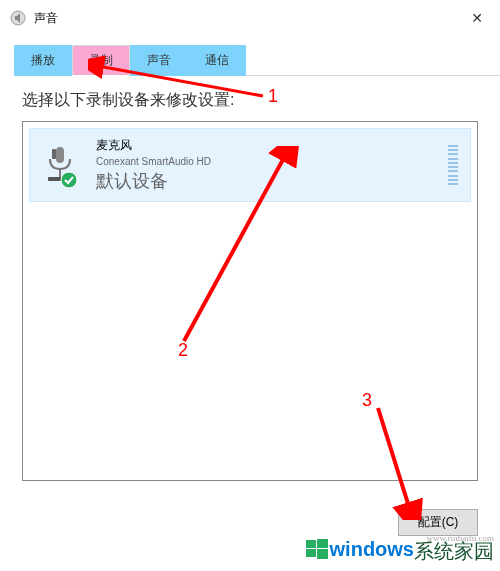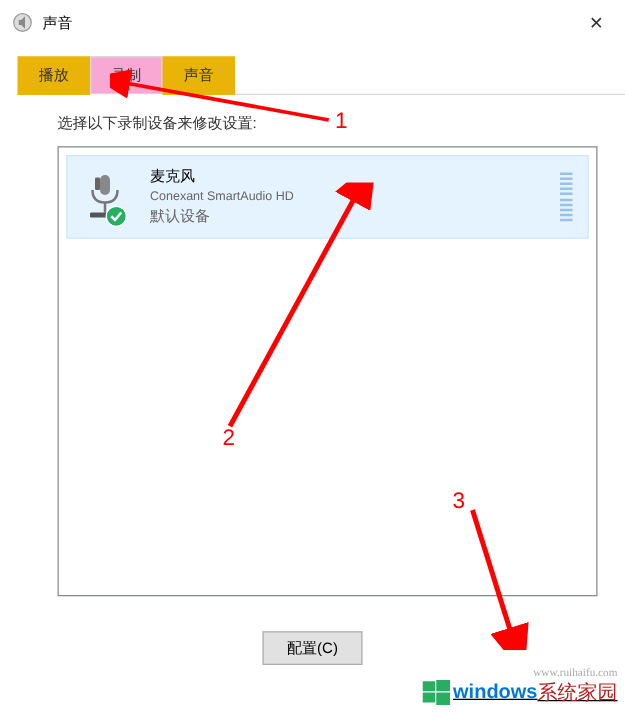--- a/index.html
+++ b/index.html
@@ -5,51 +5,51 @@
     * { margin: 0; padding: 0; box-sizing: border-box; font-family: "Microsoft YaHei", "SimSun", sans-serif; }
     body { width: 500px; height: 571px; background: #fff; position: relative; overflow: hidden; }
     
     .titlebar { height: 36px; display: flex; align-items: center; padding: 0 0 0 10px; border-bottom: 0; }
     .titlebar-icon { width: 16px; height: 16px; margin-right: 8px; }
     .titlebar-text { font-size: 12px; color: #000; flex: 1; }
     .close-btn { width: 46px; height: 36px; display: flex; align-items: center; justify-content: center; cursor: pointer; }
     .close-x { font-size: 14px; color: #333; font-weight: 300; }
     
     .tabs { display: flex; margin: 8px 0 0 14px; border-bottom: 1px solid #d9d9d9; position: relative; }
-    .tab { padding: 6px 16px; font-size: 12px; color: #333; border: 1px solid transparent; border-bottom: none; cursor: pointer; position: relative; top: 1px; background: #eab308; }
+    .tab { padding: 6px 16px; font-size: 12px; color: #333; border: 1px solid transparent; border-bottom: none; cursor: pointer; position: relative; top: 1px; background: #7dd3fc; }
     .tab.active { border: 1px solid #d9d9d9; border-bottom: 1px solid #fff; background: #f9a8d4; }
     
     .content { padding: 14px 22px; }
-    .instruction { font-size: 12px; color: #333; margin-bottom: 10px; margin-left: 24px; }
+    .instruction { font-size: 16px; color: #333; margin-bottom: 10px; }
     
-    .device-panel { border: 1px solid #828790; height: 360px; background: #fff; overflow: hidden; margin-left: 24px; }
+    .device-panel { border: 1px solid #828790; height: 360px; background: #fff; overflow: hidden; }
     .device-row { display: flex; align-items: center; padding: 8px 12px; background: #e5f3ff; border: 1px solid #cce8ff; margin: 6px; cursor: pointer; position: relative; }
     .device-icon-wrap { width: 40px; height: 40px; margin-right: 14px; position: relative; }
     .mic-icon { width: 36px; height: 38px; }
     .check-badge { position: absolute; bottom: -4px; left: 18px; width: 18px; height: 18px; }
     .device-text { flex: 1; }
     .device-name { font-size: 12px; color: #000; }
     .device-desc { font-size: 10px; color: #666; margin-top: 2px; }
-    .device-status { font-size: 12px; color: #666; margin-top: 2px; }
+    .device-status { font-size: 18px; color: #666; margin-top: 2px; }
     .level-meter { width: 10px; height: 40px; display: flex; flex-direction: column; justify-content: space-between; margin-left: 8px; }
     .level-bar { width: 100%; height: 2px; background: #99c2e8; }
     
-    .button-row { display: flex; justify-content: center; padding: 14px 22px 0; }
+    .button-row { display: flex; justify-content: flex-end; padding: 14px 22px 0; }
     .win-btn { min-width: 80px; padding: 4px 14px; font-size: 12px; border: 1px solid #adadad; background: #e1e1e1; cursor: pointer; }
     .btn-group { display: flex; gap: 6px; }
     
     
     .arrow { position: absolute; pointer-events: none; }
     .anno-num { position: absolute; color: #ff0000; font-size: 18px; font-weight: 400; font-family: Arial; pointer-events: none; }
     
     
-    .wm1 { position: absolute; right: 6px; bottom: 6px; display: flex; align-items: center; font-size: 16px; pointer-events: none; text-decoration: underline; }
+    .wm1 { position: absolute; right: 6px; bottom: 6px; display: flex; font-size: 20px; pointer-events: none; }
     .wm1 .flag { width: 22px; height: 22px; margin-right: 2px; }
     .wm1 .t1 { color: #0078d7; font-weight: bold; }
-    .wm1 .t2 { color: #b91c1c; }
+    .wm1 .t2 { color: #14532d; }
     .wm2 { position: absolute; right: 6px; bottom: 28px; font-size: 9px; color: #aaa; letter-spacing: 0; pointer-events: none; font-family: Liberation Serif, serif; }
   </style>
 </head>
 <body>
 
 <div class="titlebar">
   <span class="titlebar-icon">
     <svg viewBox="0 0 16 16">
         <circle cx="8" cy="8" r="7" fill="#ddd" stroke="#999"></circle>
         <path d="M5 6 L7 6 L10 3 L10 13 L7 10 L5 10 Z" fill="#888"></path>
@@ -58,20 +58,21 @@
   <span class="titlebar-text">声音</span>
   <div class="close-btn">
     <span class="close-x">✕</span>
   </div>
 </div>
 
 <div class="tabs">
   <div class="tab">播放</div>
   <div class="tab active">录制</div>
   <div class="tab">声音</div>
+  <div class="tab">通信</div>
 </div>
 
 <div class="content">
   <div class="instruction">选择以下录制设备来修改设置:</div>
 
   <div class="device-panel">
     <div class="device-row">
       <div class="device-icon-wrap">
         <svg class="mic-icon" viewBox="0 0 36 38">
           <rect x="14" y="2" width="8" height="16" rx="4" fill="#888"></rect>

